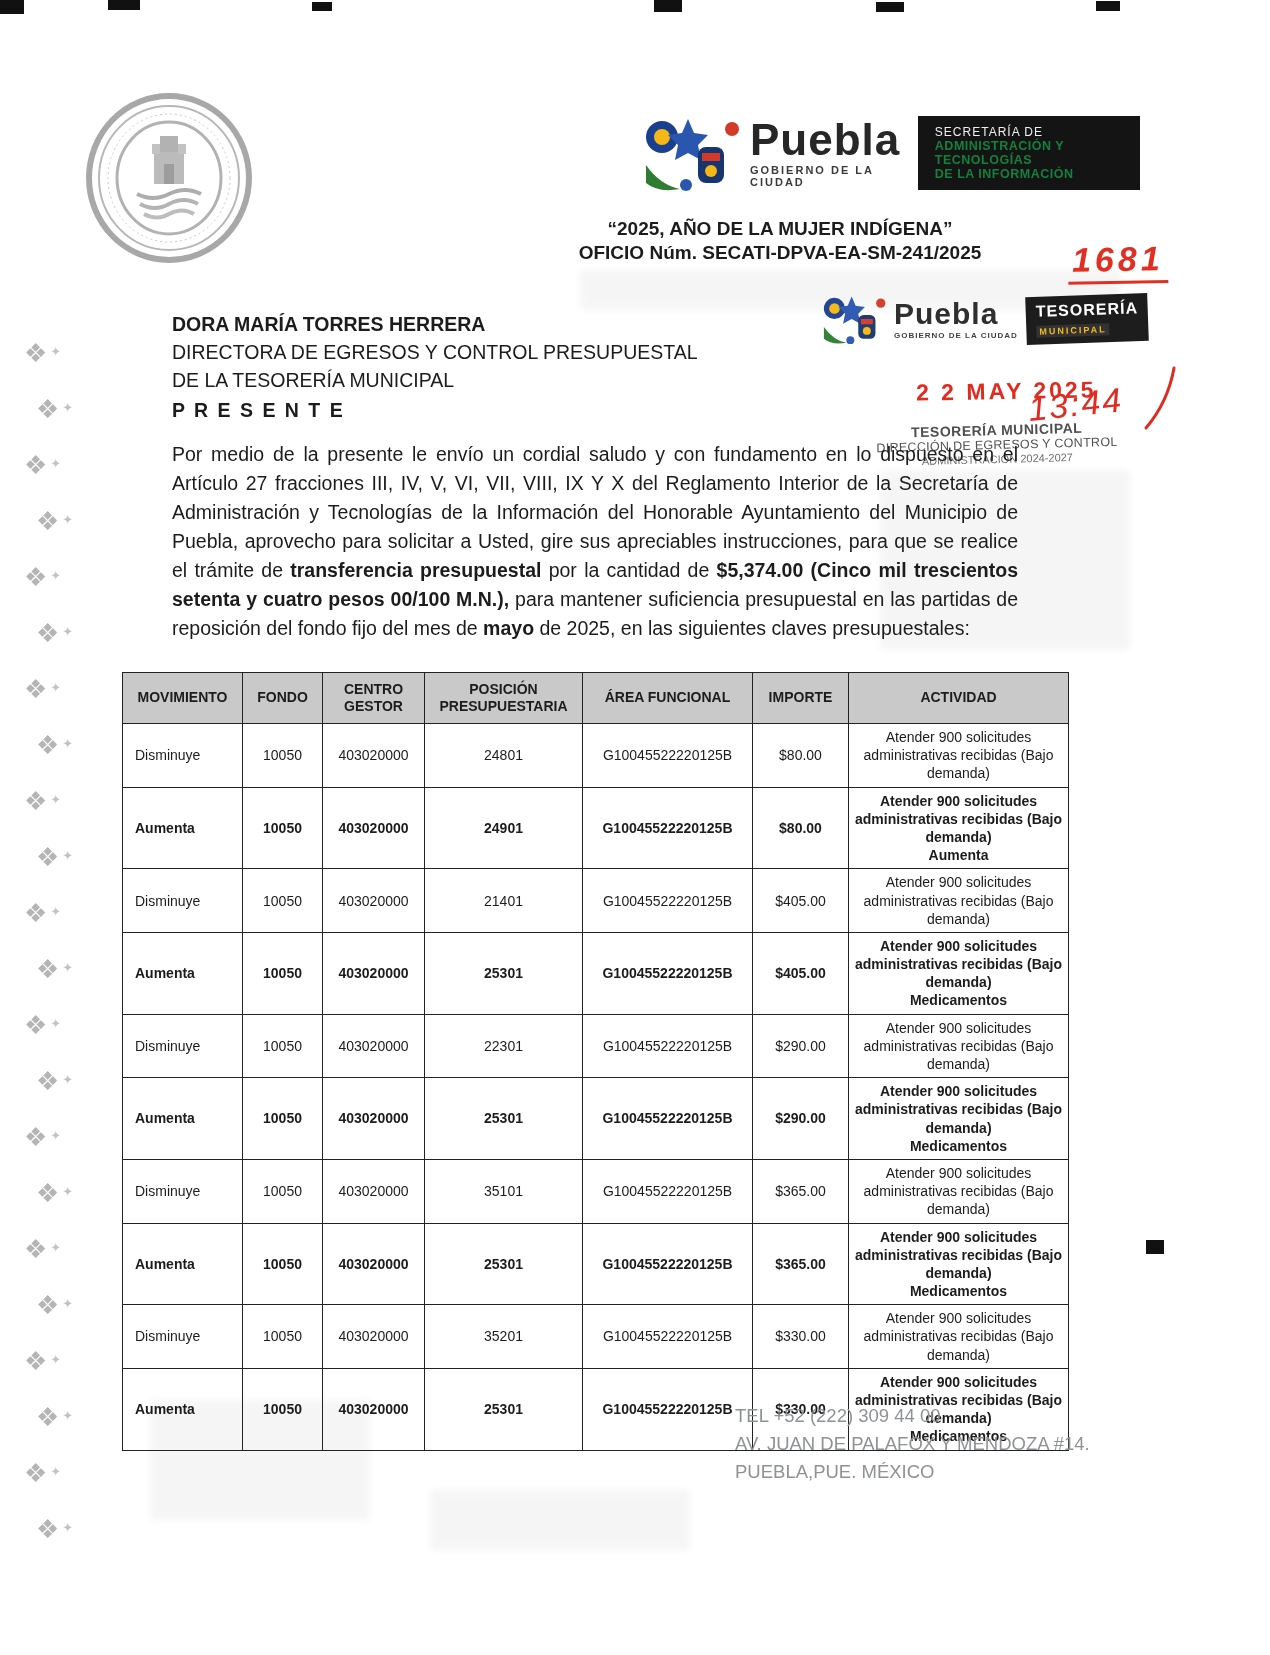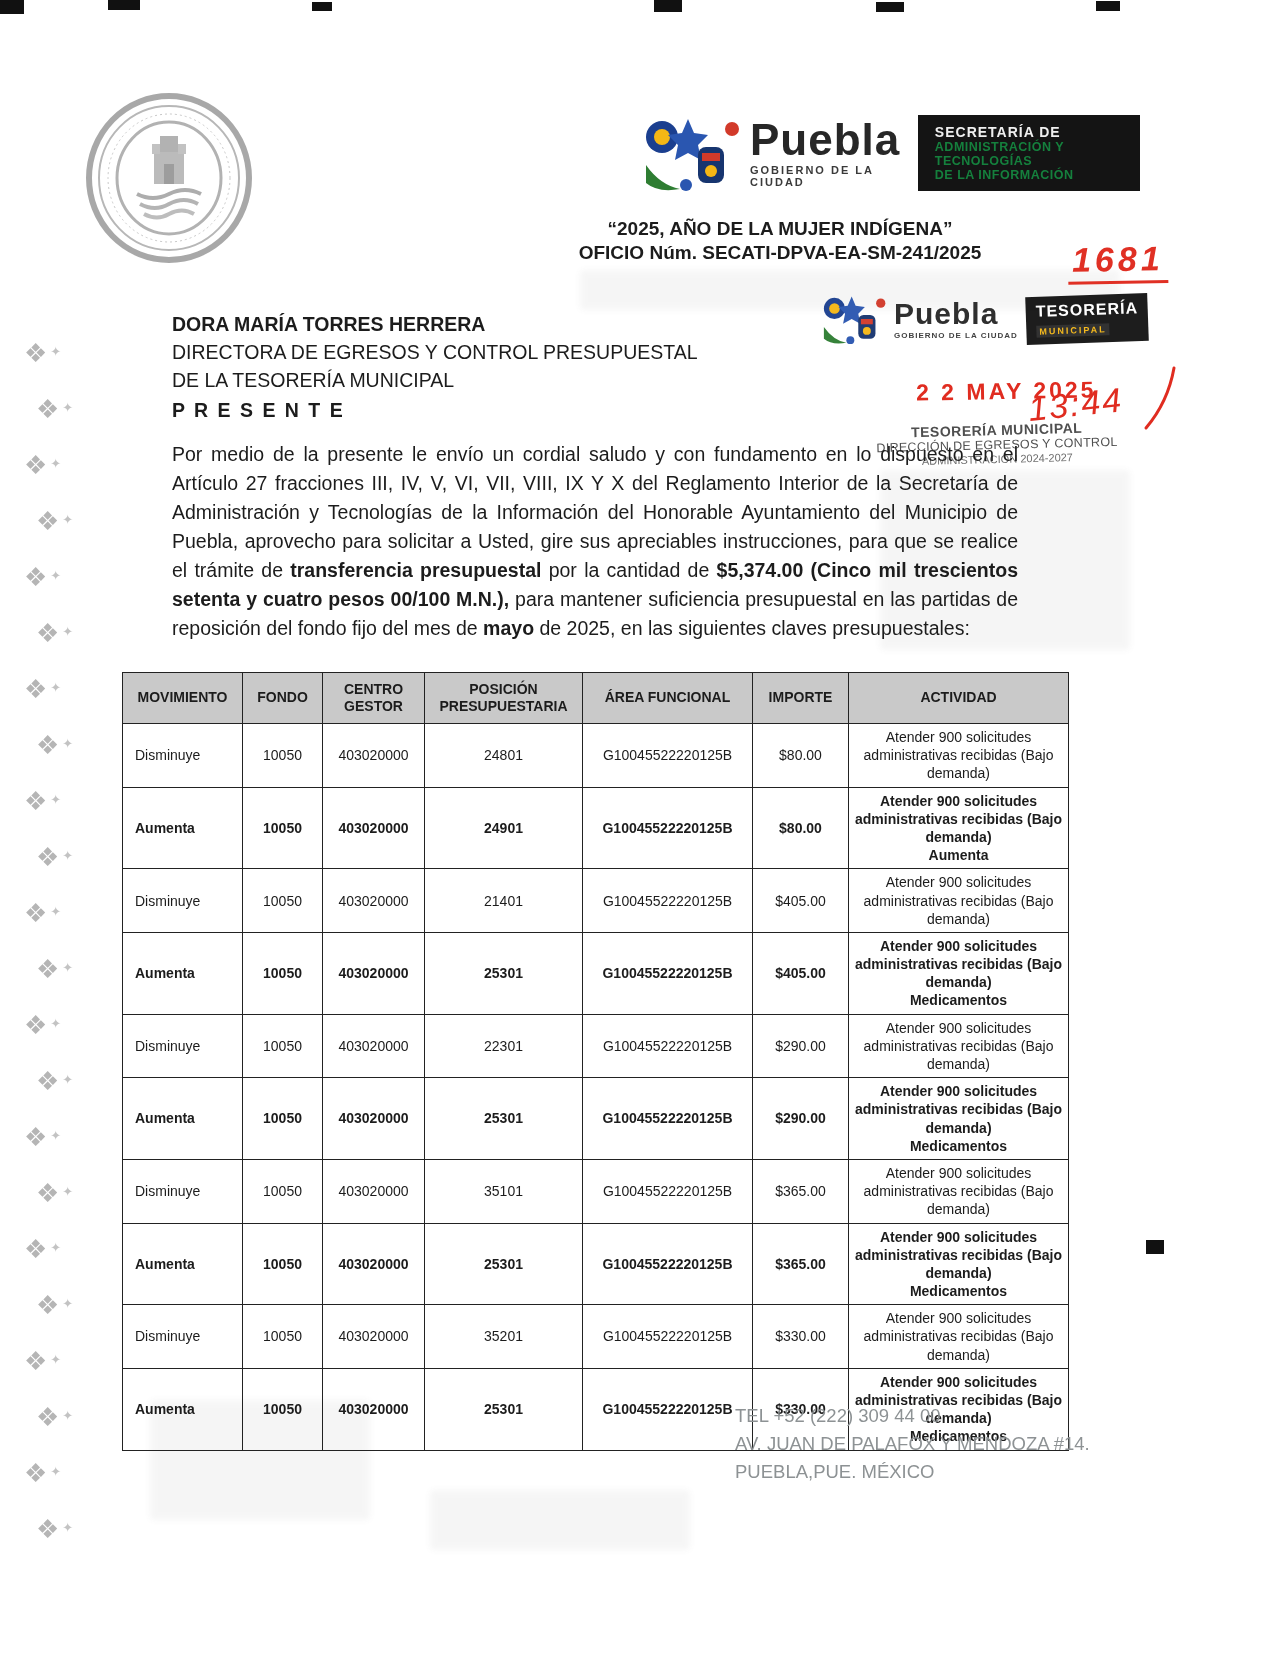--- a/index.html
+++ b/index.html
@@ -18,21 +18,21 @@
   
   .coat{position:absolute;left:82px;top:92px;width:175px;height:172px;opacity:.85;}
 
   
   .logo-group{position:absolute;left:628px;top:105px;width:512px;height:95px;display:flex;align-items:center;}
   .talavera{width:118px;height:92px;flex:0 0 auto;}
   .brand{margin-left:4px;}
   .brand-name{font-size:44px;font-weight:bold;color:#272727;letter-spacing:1px;line-height:1;}
   .brand-sub{font-size:11px;font-weight:bold;color:#3a3a3a;letter-spacing:2px;margin-top:2px;}
   .badge{margin-left:14px;background:#141414;color:#fff;padding:9px 12px 9px 14px;border-left:3px solid #141414;}
-  .badge .b1{font-size:14px;letter-spacing:1px;color:#efefef;font-weight:bold;}
+  .badge .b1{font-size:12px;letter-spacing:1px;color:#efefef;}
   .badge .b2,.badge .b3{font-size:12.5px;font-weight:bold;color:#15803d;letter-spacing:.5px;}
 
   .header-lines{position:absolute;left:500px;top:218px;width:560px;text-align:center;}
   .slogan{font-size:19px;font-weight:bold;}
   .oficio{font-size:19px;font-weight:bold;margin-top:2px;}
 
   .folio{position:absolute;left:1068px;top:240px;font-size:34px;color:#e03024;
          font-style:italic;font-weight:bold;letter-spacing:4px;border-bottom:3px solid #e03024;
          transform:rotate(-1deg);padding:0 4px 2px 4px;}
 

